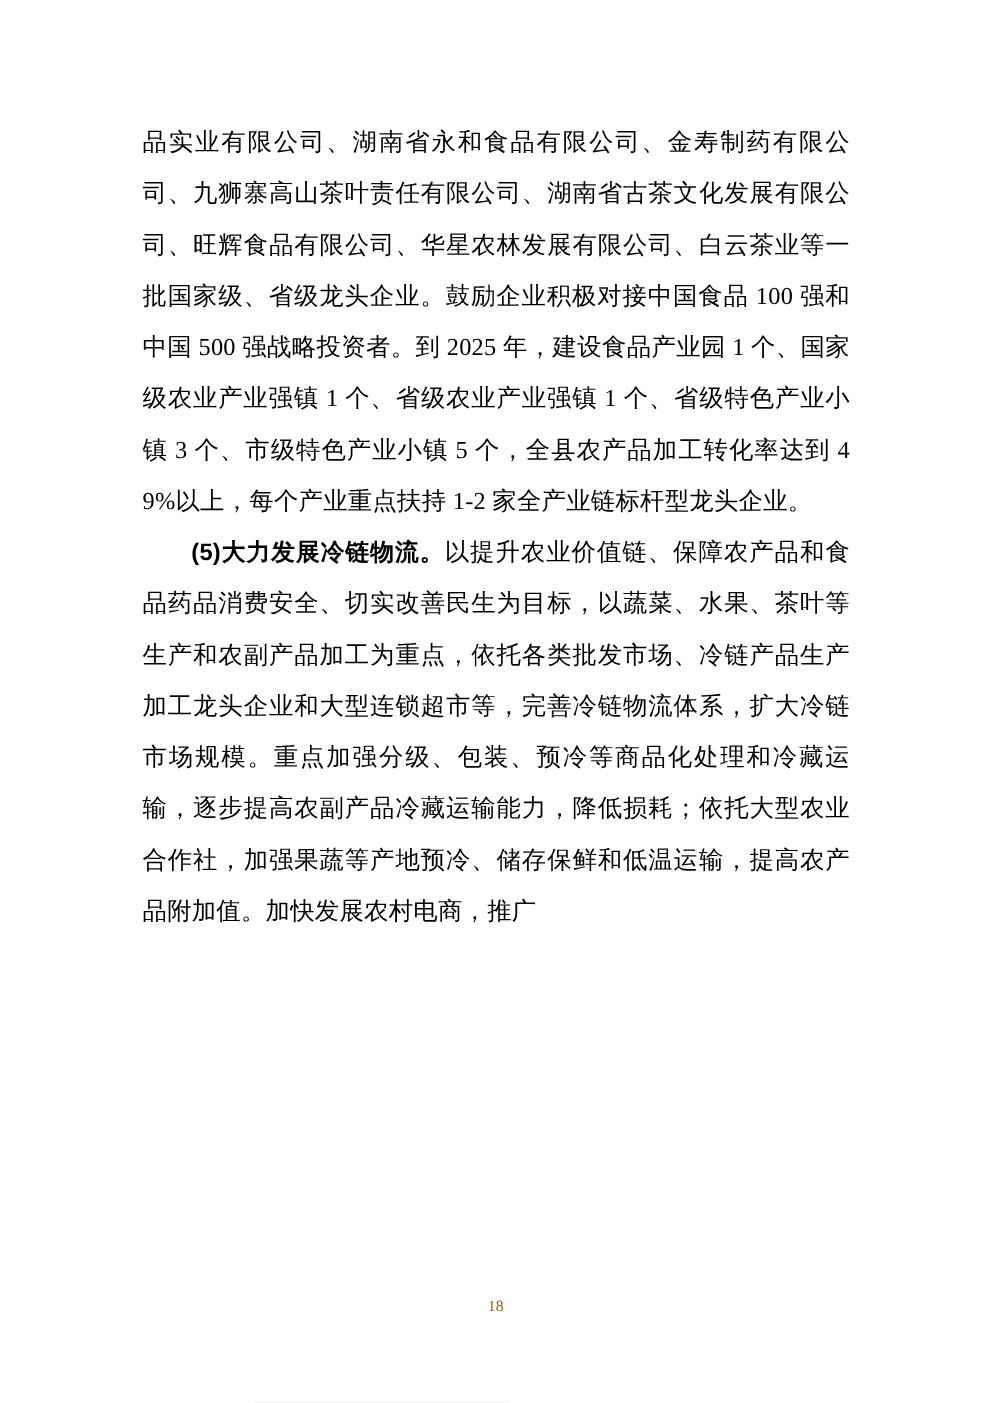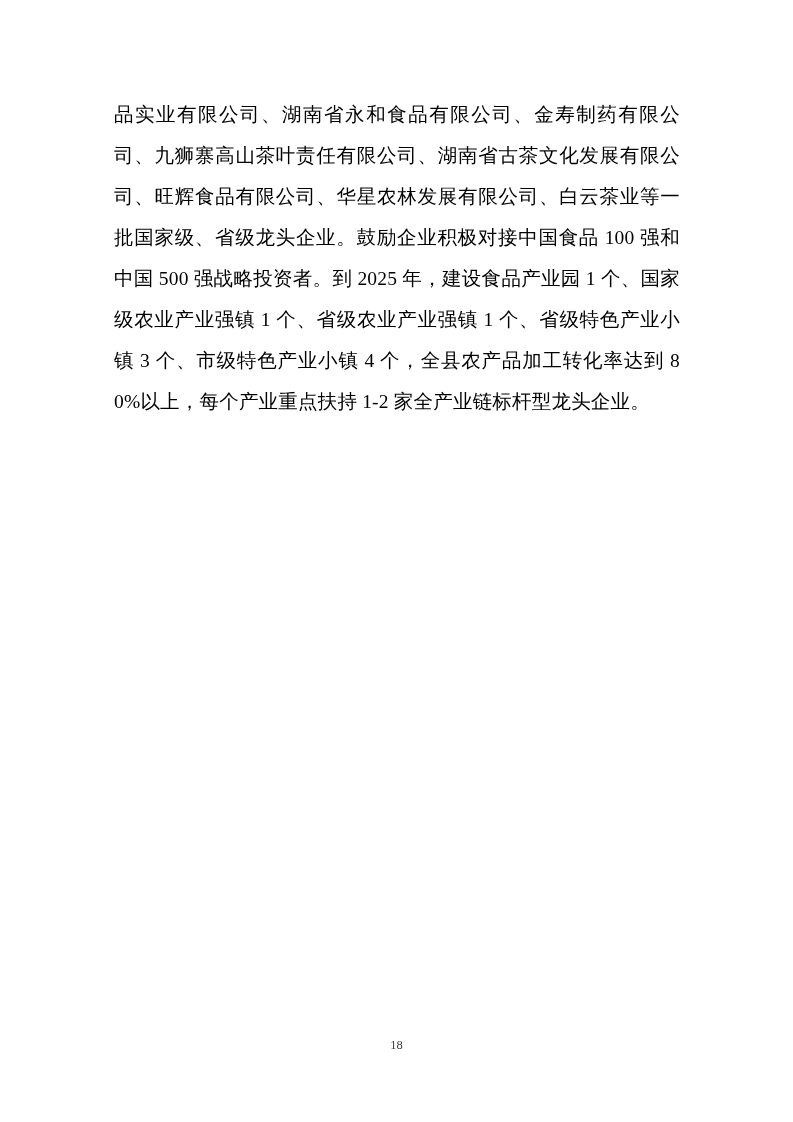--- a/index.html
+++ b/index.html
@@ -42,31 +42,34 @@
     font-size: 19px;
   }
   .page-number {
     position: absolute;
     left: 0;
     right: 0;
     top: 1038px;
     text-align: center;
     font-size: 12.5px;
     font-family: "Liberation Serif", "DejaVu Serif", serif;
-    color: #404040;
+    color: #a16207;
   }
 </style>
 </head>
 <body>
 
 <div class="page">
   <div class="content">
 
     <p class="para">
-      <span>品实业有限公司、湖南省永和食品有限公司、金寿制药有限公司、九狮寨高山茶叶责任有限公司、湖南省古茶文化发展有限公司、旺辉食品有限公司、华星农林发展有限公司、白云茶业等一批国家级、省级龙头企业。鼓励企业积极对接中国食品 100 强和中国 500 强战略投资者。到 2025 年，建设食品产业园 1 个、国家级农业产业强镇 1 个、省级农业产业强镇 1 个、省级特色产业小镇 3 个、市级特色产业小镇 4 个，全县农产品加工转化率达到 80%以上，每个产业重点扶持 1-2 家全产业链标杆型龙头企业。</span>
+      <span>品实业有限公司、湖南省永和食品有限公司、金寿制药有限公司、九狮寨高山茶叶责任有限公司、湖南省古茶文化发展有限公司、旺辉食品有限公司、华星农林发展有限公司、白云茶业等一批国家级、省级龙头企业。鼓励企业积极对接中国食品 100 强和中国 500 强战略投资者。到 2025 年，建设食品产业园 1 个、国家级农业产业强镇 1 个、省级农业产业强镇 1 个、省级特色产业小镇 3 个、市级特色产业小镇 5 个，全县农产品加工转化率达到 49%以上，每个产业重点扶持 1-2 家全产业链标杆型龙头企业。</span>
     </p>
 
 
+    <p class="para indent">
+      <span class="lead">(5)大力发展冷链物流。</span><span>以提升农业价值链、保障农产品和食品药品消费安全、切实改善民生为目标，以蔬菜、水果、茶叶等生产和农副产品加工为重点，依托各类批发市场、冷链产品生产加工龙头企业和大型连锁超市等，完善冷链物流体系，扩大冷链市场规模。重点加强分级、包装、预冷等商品化处理和冷藏运输，逐步提高农副产品冷藏运输能力，降低损耗；依托大型农业合作社，加强果蔬等产地预冷、储存保鲜和低温运输，提高农产品附加值。加快发展农村电商，推广</span>
+    </p>
 
   </div>
 
   <div class="page-number">18</div>
 </div>
 
 </body></html>

